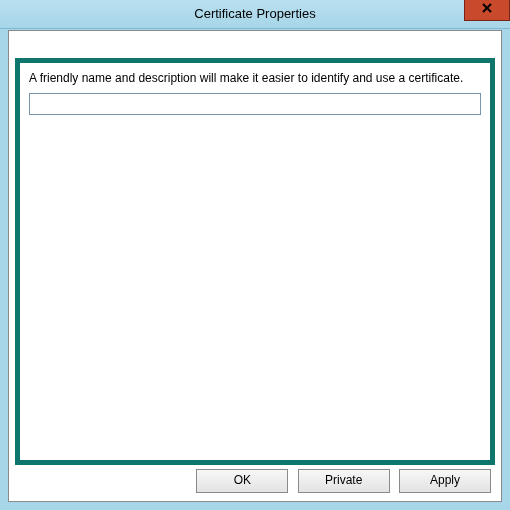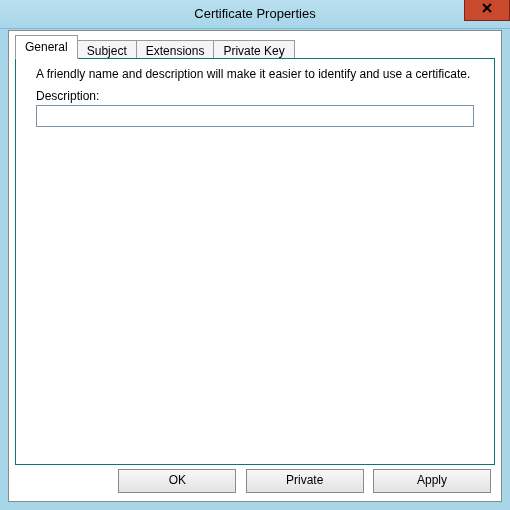--- a/index.html
+++ b/index.html
@@ -86,23 +86,23 @@
     top: -2px;
     z-index: 3;
     border-bottom: 1px solid #ffffff;
   }
   .tabpanel {
     position: absolute;
     left: 6px;
     right: 6px;
     top: 27px;
     bottom: 36px;
-    border: 1px solid #0f766e;
+    border: 5px solid #0f766e;
     background: #ffffff;
-    padding: 8px 20px;
+    padding: 8px 9px;
     z-index: 1;
   }
   .instruction {
     font-size: 12px;
     margin-bottom: 8px;
   }
   .label {
     font-size: 12px;
     margin-bottom: 2px;
     margin-top: 6px;
@@ -126,50 +126,46 @@
   .btn {
     display: inline-block;
     min-width: 70px;
     height: 22px;
     line-height: 20px;
     text-align: center;
     border: 1px solid #8a8a8a;
     background: linear-gradient(#f7f7f7, #e3e3e3);
     font-size: 12px;
     margin-left: 6px;
-    padding: 0 23px;
+    padding: 0 10px;
     cursor: default;
   }
 </style>
 </head>
 <body>
 
 <div class="window">
 
   <div class="titlebar">
     <div class="title">Certificate Properties</div>
     <div class="close">
       <svg width="12" height="12" viewBox="0 0 12 12">
         <line x1="2" y1="2" x2="10" y2="10" stroke="#000" stroke-width="2"></line>
         <line x1="10" y1="2" x2="2" y2="10" stroke="#000" stroke-width="2"></line>
       </svg>
     </div>
   </div>
 
   <div class="client">
 
-    <div class="tabrow">
-      <span class="tab active"><span>General</span></span><span class="tab"><span>Subject</span></span><span class="tab"><span>Extensions</span></span><span class="tab"><span>Private Key</span></span>
-    </div>
 
     <div class="tabpanel">
       <div class="instruction">A friendly name and description will make it easier to identify and use a certificate.</div>
 
 
-      <div class="label">Description:</div>
       <input type="text" class="textfield" value="" style="">
     </div>
 
     <div class="button-row">
       <span class="btn"><span>OK</span></span>
       <span class="btn"><span>Private</span></span>
       <span class="btn"><span>Apply</span></span>
     </div>
 
   </div>

